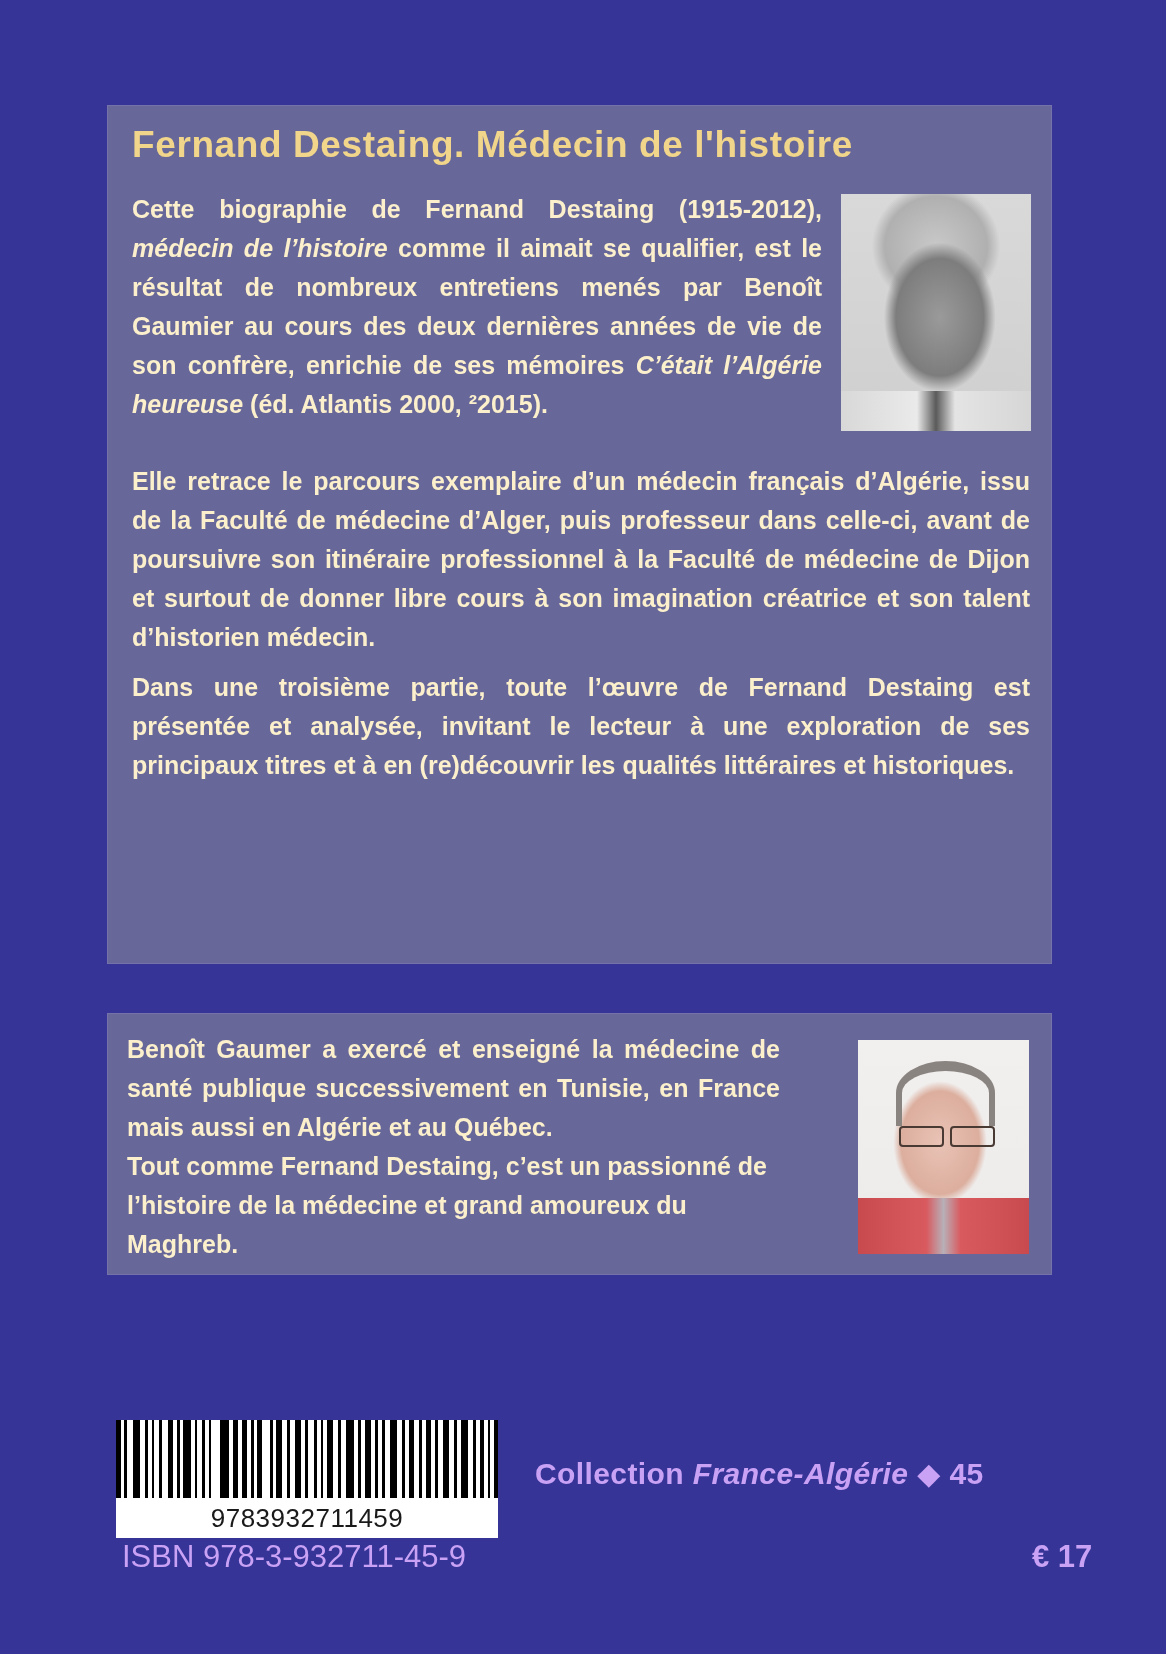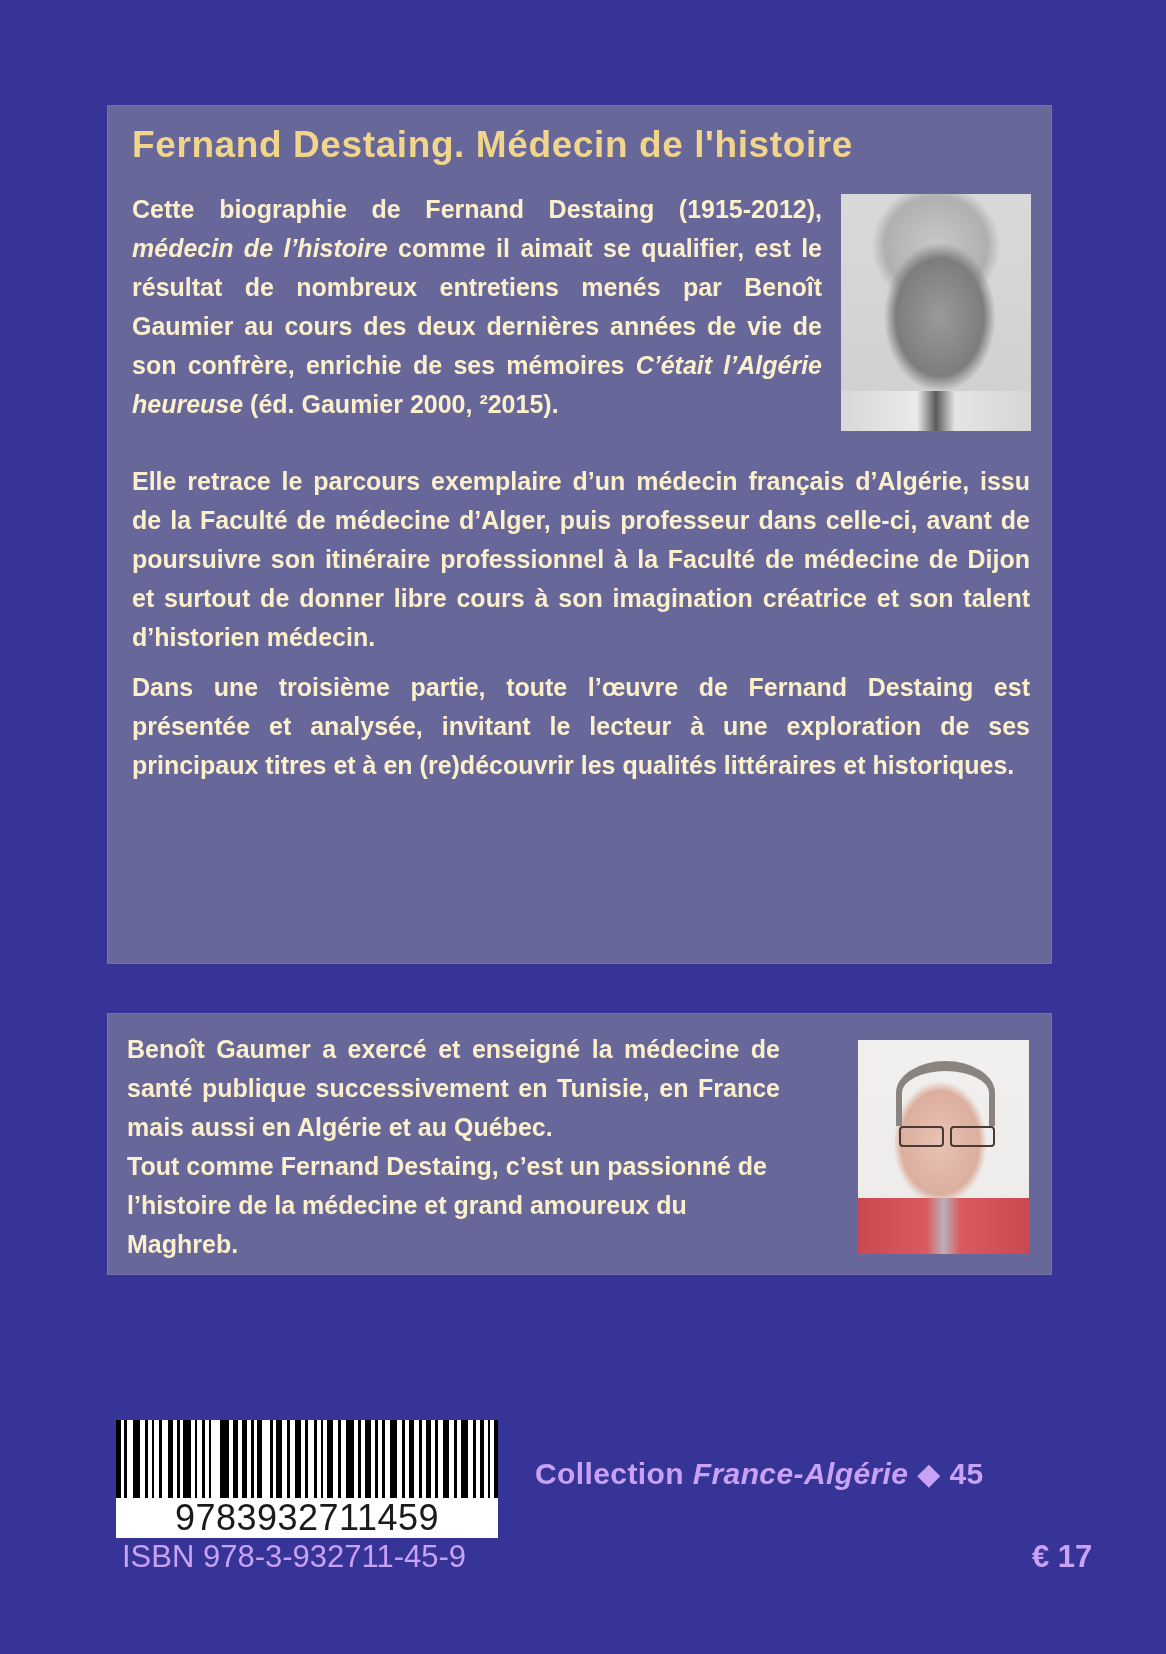--- a/index.html
+++ b/index.html
@@ -70,21 +70,21 @@
   #barcode {
     position:absolute; left:116px; top:1420px; width:382px; height:118px;
     background:#fff;
   }
   #barcode .bars {
     position:absolute; left:0; top:0; width:100%; height:78px;
     background:#fff;
   }
   #barcode .digits {
     position:absolute; left:0; right:0; top:78px; height:40px;
-    text-align:center; color:#1a1a1a; font-size:36px; line-height:40px;
+    text-align:center; color:#1a1a1a; font-size:26px; line-height:40px;
     font-family:"Liberation Sans", sans-serif; letter-spacing:0.5px;
   }
   #collection {
     position:absolute; left:535px; top:1456px;
     color:#c9a2f5; font-weight:bold; font-size:30px; letter-spacing:0.4px;
     white-space:nowrap;
   }
   #collection i { font-style:italic; }
   #isbn {
     position:absolute; left:122px; top:1539px;
@@ -96,21 +96,21 @@
   }
 </style>
 </head>
 <body>
 
 <div id="panel-1" class="panel">
   <div class="title">Fernand Destaing. Médecin de l'histoire</div>
 
   <div class="p1 body-text justified">
     <span>Cette biographie de Fernand Destaing (1915-2012),</span>
-    <i>médecin de l’histoire</i><span> comme il aimait se qualifier, est le résultat de nombreux entretiens menés par Benoît Gaumier au cours des deux dernières an­nées de vie de son confrère, enrichie de ses mé­moires </span><i>C’était l’Algérie heureuse</i><span> (éd. Gaumier 2000, ²2015).</span>
+    <i>médecin de l’histoire</i><span> comme il aimait se qualifier, est le résultat de nombreux entretiens menés par Benoît Gaumier au cours des deux dernières an­nées de vie de son confrère, enrichie de ses mé­moires </span><i>C’était l’Algérie heureuse</i><span> (éd. Atlantis 2000, ²2015).</span>
   </div>
 
   <div id="photo-destaing" class="photo" aria-label="Portrait photo of Fernand Destaing (black and white)">
     <div class="shirt"></div>
   </div>
 
   <div class="p1-rest body-text">
     <p class="justified">Elle retrace le parcours exemplaire d’un médecin français d’Algérie, issu de la Faculté de médecine d’Alger, puis professeur dans celle-ci, avant de poursuivre son itinéraire professionnel à la Faculté de médecine de Dijon et surtout de donner libre cours à son imagina­tion créatrice et son talent d’historien médecin.</p>
     <p class="justified gap">Dans une troisième partie, toute l’œuvre de Fernand Destaing est présentée et analysée, invitant le lecteur à une exploration de ses principaux titres et à en (re)découvrir les qualités littéraires et his­toriques.</p>
   </div>

